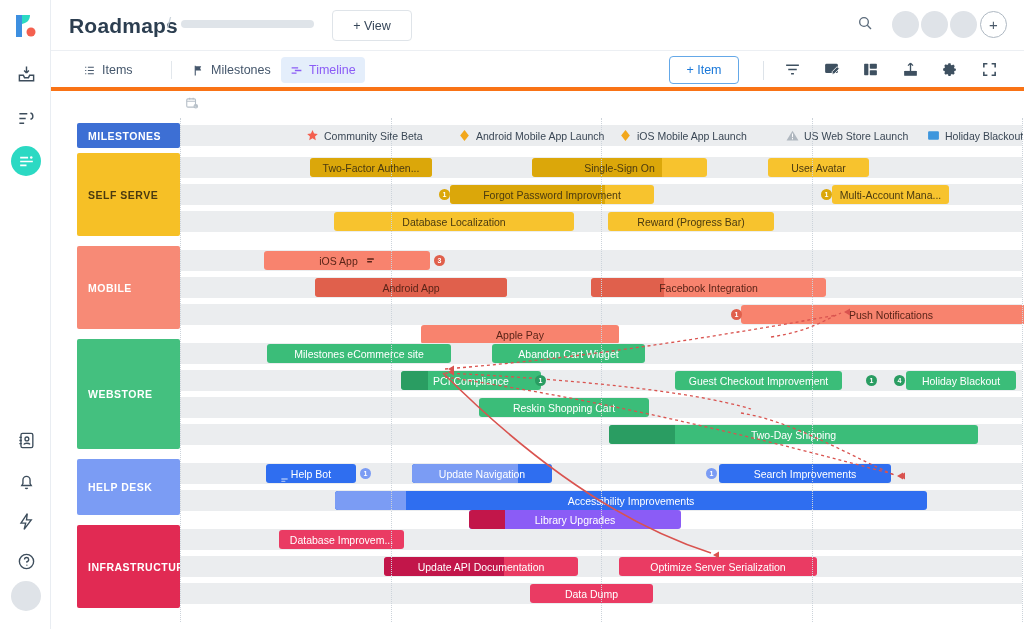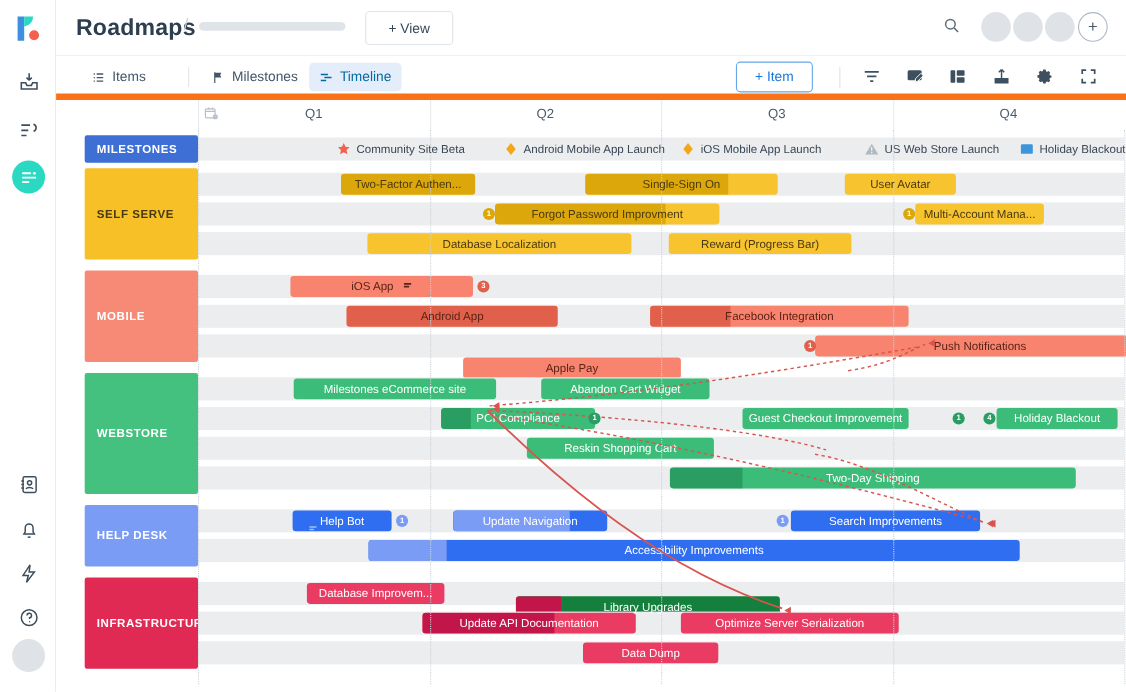--- a/index.html
+++ b/index.html
@@ -37,26 +37,26 @@
   .h-search svg { width:16px; height:16px; }
   .h-av { position:absolute; top:11px; width:27px; height:27px; border-radius:50%;
           background:#dfe3e8; }
   .h-plus { position:absolute; left:929px; top:11px; width:27px; height:27px;
             border-radius:50%; border:1px solid #aeb8c2; background:#fff;
             display:flex; align-items:center; justify-content:center;
             font-size:15px; color:#4a5a6a; cursor:pointer; }
 
   
   .toolbar { position:absolute; left:51px; top:51px; right:0; height:40px;
-             background:#fff; border-bottom:6px solid #f97316; }
+             background:#fff; border-bottom:4px solid #f97316; }
   .tab { position:absolute; top:6px; height:26px; border-radius:4px;
          display:flex; align-items:center; gap:6px; padding:0 9px;
          font-size:12.5px; color:#44566b; cursor:pointer; }
   .tab svg { width:13px; height:13px; display:block; }
-  .tab.sel { background:#e4eefb; color:#0369a1; }
+  .tab.sel { background:#e4eefb; color:#8b5cf6; }
   .tab-div { position:absolute; left:120px; top:10px; width:1px; height:18px;
              background:#e2e7ec; }
   .item-btn { position:absolute; left:618px; top:5px; width:70px; height:28px;
               border:1px solid #64a8e8; border-radius:4px; background:#fff;
               display:flex; align-items:center; justify-content:center; gap:4px;
               font-size:12.5px; color:#1a78d9; cursor:pointer; }
   .tb-div { position:absolute; left:712px; top:10px; width:1px; height:19px;
             background:#dde3e9; }
   .tb-ico { position:absolute; top:10px; width:19px; height:19px; color:#3e5060;
             cursor:pointer; }
@@ -251,30 +251,20 @@
 
   <div class="canvas">
     <div class="cal-ico">
       <svg viewBox="0 0 24 24" fill="none" stroke="currentColor" stroke-width="1.9">
           <rect x="3" y="5" width="15" height="14" rx="2"></rect>
           <path d="M3 9h15M8 3v3M14 3v3"></path>
           <circle cx="18.5" cy="17.5" r="3" fill="#fff"></circle>
           <circle cx="18.5" cy="17.5" r="1.6"></circle>
         </svg>
     </div>
-    <div class="qhead">
-        <div class="q-lbl" style="left: 60.25px;">Q1</div>
-        <div class="q-tick" style="left: 3px;"></div>
-        <div class="q-lbl" style="left: 270.75px;">Q2</div>
-        <div class="q-tick" style="left: 213.5px;"></div>
-        <div class="q-lbl" style="left: 481.25px;">Q3</div>
-        <div class="q-tick" style="left: 424px;"></div>
-        <div class="q-lbl" style="left: 691.75px;">Q4</div>
-        <div class="q-tick" style="left: 634.5px;"></div>
-      </div>
     <div class="grid-body">
         <div class="ms-row" style="top: 34px;"></div>
         <div class="lane-lbl" style="top: 32px; height: 25px; background: rgb(61, 111, 212);">MILESTONES</div>
         <div class="ms" style="left: 255px; top: 38px;">
           <svg viewBox="0 0 24 24">
             <path d="M12 2l2.9 6.3 6.9.8-5.1 4.7 1.4 6.8L12 17.2 5.9 20.6l1.4-6.8L2.2 9.1l6.9-.8z" fill="#f4604f"></path>
           </svg>
           <span>Community Site Beta</span>
         </div>
         <div class="ms" style="left: 407px; top: 38px;">
@@ -366,21 +356,21 @@
         </div>
         <div class="bar" style="left: 441px; top: 253px; width: 153px; background: rgb(59, 189, 121); color: rgb(255, 255, 255);">
           <span class="txt">Abandon Cart Widget</span>
         </div>
         <div class="stripe" style="top: 279px;"></div>
         <div class="bar" style="left: 350px; top: 280px; width: 140px; background: rgb(59, 189, 121); color: rgb(255, 255, 255);">
           <div class="prog" style="width: 19%; background: rgb(42, 157, 98);"></div>
           <span class="txt">PCI Compliance</span>
         </div>
         <div class="badge" style="left: 484px; top: 284px; background: rgb(42, 157, 98);">1</div>
-        <div class="bar" style="left: 624px; top: 280px; width: 151px; background: rgb(59, 189, 121); color: rgb(255, 255, 255);">
+        <div class="bar" style="left: 624px; top: 280px; width: 167px; background: rgb(59, 189, 121); color: rgb(255, 255, 255);">
           <span class="txt">Guest Checkout Improvement</span>
         </div>
         <div class="badge" style="left: 815px; top: 284px; background: rgb(42, 157, 98);">1</div>
         <div class="bar" style="left: 855px; top: 280px; width: 110px; background: rgb(59, 189, 121); color: rgb(255, 255, 255);">
           <span class="txt">Holiday Blackout</span>
         </div>
         <div class="badge" style="left: 843px; top: 284px; background: rgb(42, 157, 98);">4</div>
         <div class="stripe" style="top: 306px;"></div>
         <div class="bar" style="left: 428px; top: 307px; width: 170px; background: rgb(59, 189, 121); color: rgb(255, 255, 255);">
           <span class="txt">Reskin Shopping Cart</span>
@@ -407,21 +397,21 @@
         <div class="stripe" style="top: 399px;"></div>
         <div class="bar" style="left: 284px; top: 400px; width: 592px; background: rgb(47, 110, 240); color: rgb(255, 255, 255);">
           <div class="prog" style="width: 12%; background: rgb(123, 156, 244);"></div>
           <span class="txt">Accessibility Improvements</span>
         </div>
         <div class="lane-lbl" style="top: 434px; height: 83px; background: rgb(225, 42, 83);">INFRASTRUCTURE</div>
         <div class="stripe" style="top: 438px;"></div>
         <div class="bar" style="left: 228px; top: 439px; width: 125px; background: rgb(234, 59, 99); color: rgb(255, 255, 255);">
           <span class="txt">Database Improvem...</span>
         </div>
-        <div class="bar" style="left: 418px; top: 451px; width: 240px; background: #15803d; color: rgb(255, 255, 255);">
+        <div class="bar" style="left: 418px; top: 419px; width: 212px; background: #8b5cf6; color: rgb(255, 255, 255);">
           <div class="prog" style="width: 17%; background: rgb(194, 22, 74);"></div>
           <span class="txt">Library Upgrades</span>
         </div>
         <div class="stripe" style="top: 465px;"></div>
         <div class="bar" style="left: 333px; top: 466px; width: 194px; background: rgb(234, 59, 99); color: rgb(255, 255, 255);">
           <div class="prog" style="width: 62%; background: rgb(194, 22, 74);"></div>
           <span class="txt">Update API Documentation</span>
         </div>
         <div class="bar" style="left: 568px; top: 466px; width: 198px; background: rgb(234, 59, 99); color: rgb(255, 255, 255);">
           <span class="txt">Optimize Server Serialization</span>

